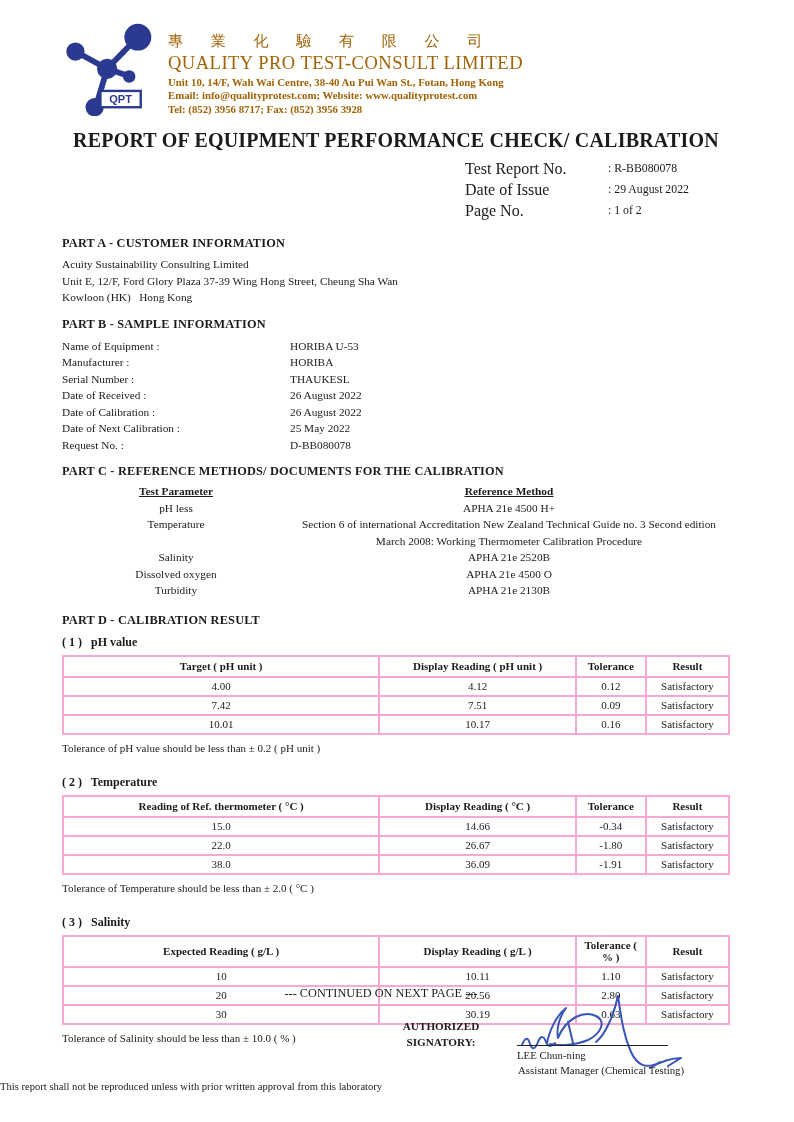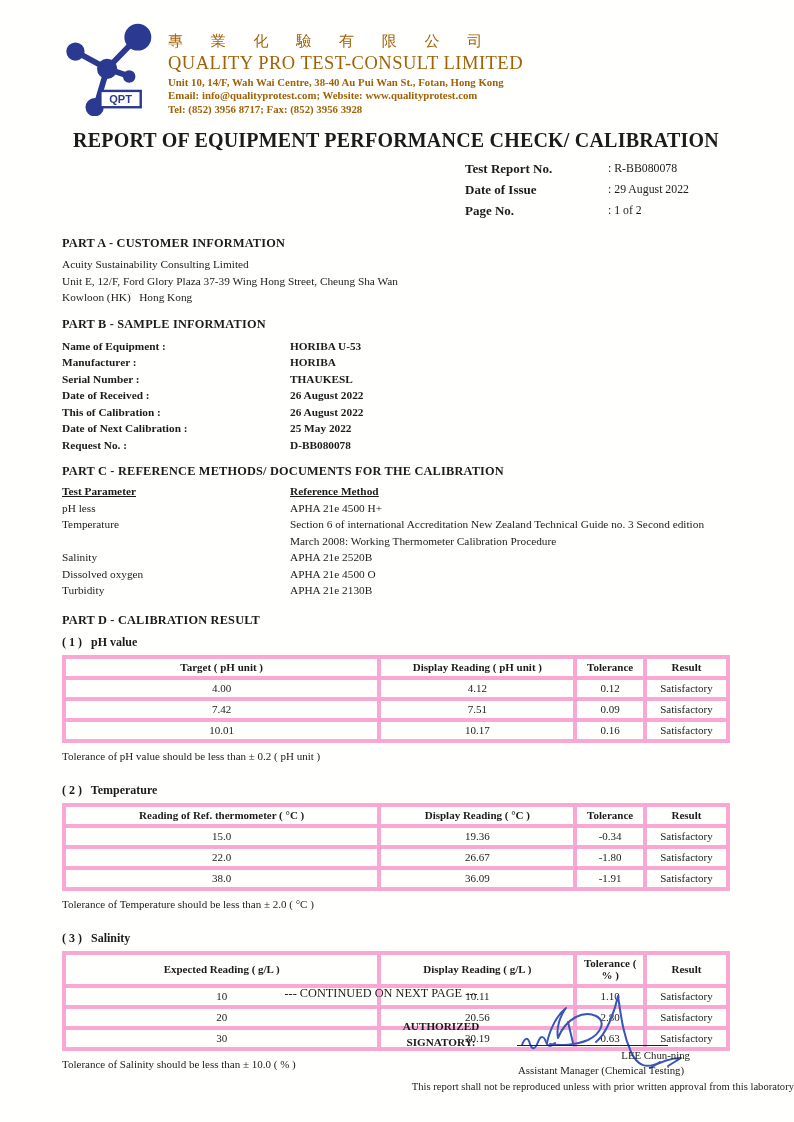--- a/index.html
+++ b/index.html
@@ -14,66 +14,66 @@
   .letterhead { display:flex; align-items:flex-start; gap:10px; }
   .logo-box { width:96px; height:102px; flex:0 0 auto; }
   .head-text { padding-top:18px; color:#a16207; }
   .company-zh { font-size:15px; letter-spacing:12px; font-weight:400; white-space:nowrap; }
   .company-en { font-size:18.5px; letter-spacing:.5px; margin-top:2px; white-space:nowrap; }
   .addr-line { font-size:10.8px; font-weight:700; margin-top:1.5px; white-space:nowrap; }
   
   .report-title { font-size:20px; font-weight:700; text-align:center; margin-top:13px; letter-spacing:.2px; }
   .meta { margin-top:6px; margin-left:403px; }
   .meta-row { display:flex; line-height:21px; }
-  .meta-label { width:143px; font-weight:700; font-size:13px; }
+  .meta-label { width:143px; font-weight:400; font-size:16px; }
   .meta-value { font-size:11.8px; white-space:pre-wrap; }
   
   .part-heading { font-size:12.3px; font-weight:700; letter-spacing:.2px; }
   .pa { margin-top:15px; }
   .pa-line { font-size:11.3px; line-height:16.5px; white-space:pre-wrap; }
   .pa .part-heading { margin-bottom:5px; }
   .pb { margin-top:11px; }
   .pb .part-heading { margin-bottom:6px; }
-  .pb-row { display:flex; line-height:16.5px;font-weight:bold; }
+  .pb-row { display:flex; line-height:16.5px; }
   .pb-label { width:228px; font-size:11.3px; }
   .pb-value { font-size:11.3px; }
   .pc { margin-top:11px; }
   .pc .part-heading { margin-bottom:4px; }
-  .pc-row { display:flex; line-height:16.5px; align-items:flex-start; }
+  .pc-row { display:flex; line-height:16.5px; align-items:flex-start;text-align:center; }
   .pc-col1 { width:228px; flex:0 0 auto; font-size:11.3px; }
   .pc-col2 { width:438px; font-size:11.3px; }
   .pc-header .pc-col1, .pc-header .pc-col2 { font-weight:700; }
   .pc-header span { text-decoration:underline; }
   
   .pd { margin-top:14px; }
   .pd-sub { font-size:12px; font-weight:700; white-space:pre-wrap; }
   .sub1 { margin-top:7px; }
   .sub2 { margin-top:21px; }
   .cal-table { width:100%; border-collapse:collapse; margin-top:5px;
                border:2px solid #333; }
   .cal-table th, .cal-table td {
-    border:4px solid #f9a8d4; text-align:center; font-size:11px;
+    border:2px solid #f9a8d4; text-align:center; font-size:11px;
     padding:2.5px 3px; height:19px;
   }
   .cal-table th { font-weight:700; border-bottom:1.5px solid #333; height:21px; white-space:pre-wrap; }
   .footnote { font-size:11px; margin-top:7px; white-space:pre-wrap; }
   
   .continued { position:absolute; top:986px; left:0; width:100%;
                text-align:center; font-size:12.3px; transform:translateX(-16px); }
   .auth-block { position:absolute; top:1018px; left:396px; width:90px;
                 text-align:center; font-weight:700; font-size:11.2px; line-height:16px; }
   .sig-line { position:absolute; top:1045px; left:517px; width:151px;
               border-top:1.6px solid #222; }
   .sig-svg { position:absolute; top:988px; left:500px; width:205px; height:100px; pointer-events:none; }
-  .sig-name { position:absolute; top:1049px; left:539px; width:151px;
-              text-align:right; font-size:10.8px; }
+  .sig-name { position:absolute; top:1049px; left:517px; width:151px;
+              text-align:left; font-size:10.8px; }
   .sig-title { position:absolute; top:1064px; left:492px; width:218px;
                text-align:center; font-size:10.8px; }
   .disclaimer { position:absolute; top:1081px; left:0; width:100%;
-                text-align:right; font-size:10.6px; }
+                text-align:left; font-size:10.6px; }
 </style>
 </head>
 <body>
 
 <div class="page">
 
   <header class="letterhead">
     <svg class="logo-box" viewBox="0 0 100 106" aria-hidden="true">
       <g stroke="#2b3990" stroke-width="6" stroke-linecap="round">
         <line x1="47" y1="57" x2="77" y2="26"></line>
@@ -136,21 +136,21 @@
     </div>
     <div class="pb-row">
       <span class="pb-label">Serial Number :</span>
       <span class="pb-value">THAUKESL</span>
     </div>
     <div class="pb-row">
       <span class="pb-label">Date of Received :</span>
       <span class="pb-value">26 August 2022</span>
     </div>
     <div class="pb-row">
-      <span class="pb-label">This of Calibration :</span>
+      <span class="pb-label">Date of Calibration :</span>
       <span class="pb-value">26 August 2022</span>
     </div>
     <div class="pb-row">
       <span class="pb-label">Date of Next Calibration :</span>
       <span class="pb-value">25 May 2022</span>
     </div>
     <div class="pb-row">
       <span class="pb-label">Request No. :</span>
       <span class="pb-value">D-BB080078</span>
     </div>
@@ -238,21 +238,21 @@
         <tr>
           <th>Reading of Ref. thermometer ( °C )</th>
           <th>Display Reading ( °C )</th>
           <th>Tolerance</th>
           <th>Result</th>
         </tr>
       </thead>
       <tbody>
         <tr>
           <td>15.0</td>
-          <td>19.36</td>
+          <td>14.66</td>
           <td>-0.34</td>
           <td>Satisfactory</td>
         </tr>
         <tr>
           <td>22.0</td>
           <td>26.67</td>
           <td>-1.80</td>
           <td>Satisfactory</td>
         </tr>
         <tr>

